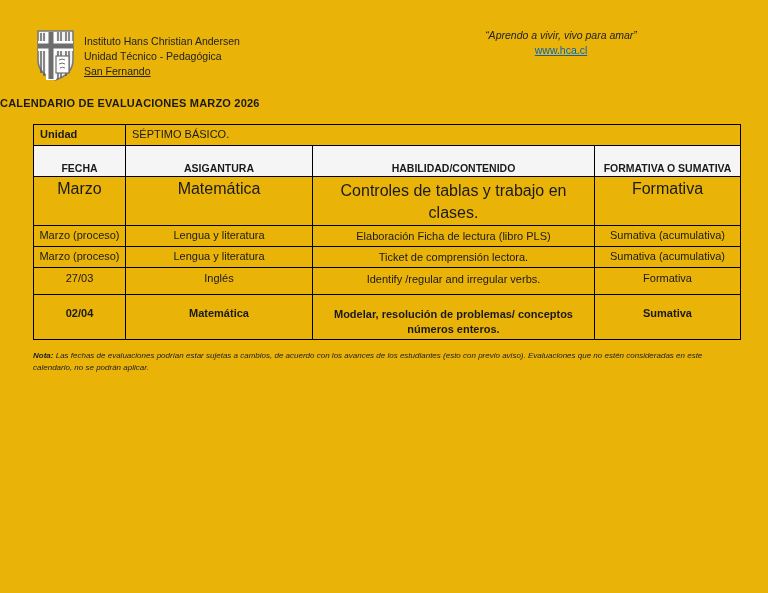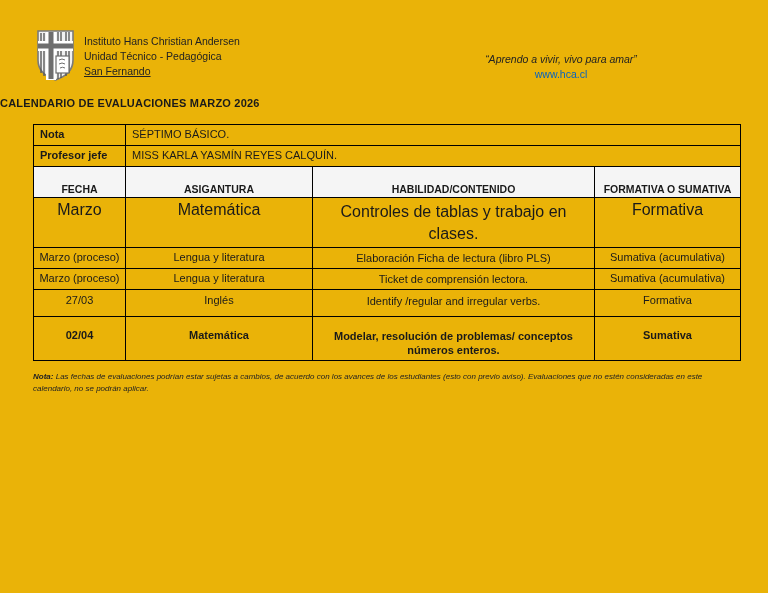--- a/index.html
+++ b/index.html
@@ -21,27 +21,27 @@
     align-items: flex-start;
     padding: 28px 35px 0 35px;
   }
   .header-left { display: flex; align-items: flex-start; gap: 8px; }
   .logo { flex: 0 0 auto; margin-top: 1px; }
   .inst-block { font-size: 10.5px; line-height: 1.42; padding-top: 6px; color: #222; }
   .inst-city { text-decoration: underline; }
   .header-right {
     width: 240px;
     margin-right: 52px;
-    margin-top: 24px;
+    margin-top: 0;
     text-align: center;
     font-size: 10.5px;
     line-height: 1.45;
   }
   .motto { font-style: italic; color: #222; }
-  .site-link { cursor: pointer; }
+  .site-link { text-decoration: underline; cursor: pointer; }
   
   .doc-title {
     text-align: left;
     font-weight: bold;
     font-size: 11px;
     margin-top: 15px;
     letter-spacing: 0.2px;
   }
   
   table.eval-table {
@@ -132,26 +132,22 @@
 
   <table class="eval-table">
     <colgroup>
       <col class="col-fecha">
         <col class="col-asig">
         <col class="col-hab">
         <col class="col-form">
     </colgroup>
     <tbody>
       <tr class="info-row">
-        <td class="info-label">Nota</td>
+        <td class="info-label">Unidad</td>
         <td colspan="3">SÉPTIMO BÁSICO.</td>
-      </tr>
-      <tr class="info-row">
-        <td class="info-label">Profesor jefe</td>
-        <td colspan="3">MISS KARLA YASMÍN REYES CALQUÍN.</td>
       </tr>
       <tr class="head-row">
         <th>FECHA</th>
         <th>ASIGANTURA</th>
         <th>HABILIDAD/CONTENIDO</th>
         <th>FORMATIVA O SUMATIVA</th>
       </tr>
       <tr class="data-row r0">
         <td class="cell-fecha">Marzo</td>
         <td class="cell-asignatura">Matemática</td>

